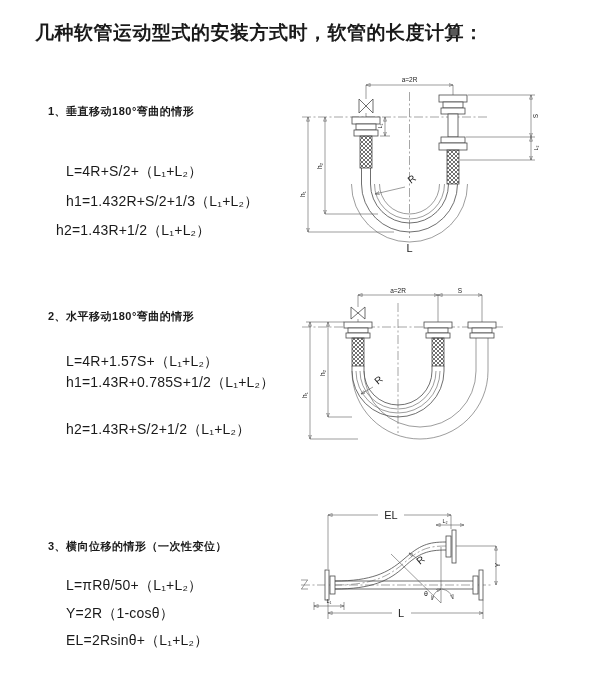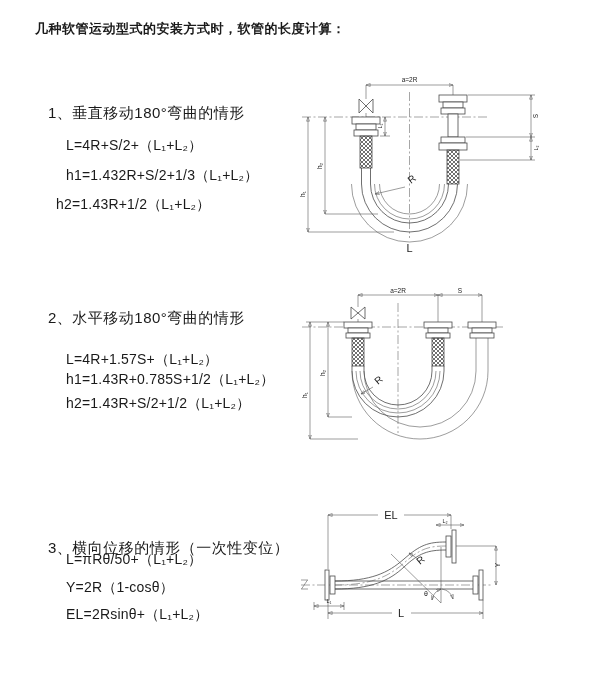--- a/index.html
+++ b/index.html
@@ -1,23 +1,23 @@
 <!DOCTYPE html>
 <html><head>
 <meta charset="utf-8">
 <style>
   html,body{margin:0;padding:0;}
   body{
     width:600px;height:675px;background:#ffffff;position:relative;overflow:hidden;
     font-family:"Liberation Sans","DejaVu Sans",sans-serif;color:#1a1a1a;
   }
   .abs{position:absolute;white-space:nowrap;}
-  .title{left:35px;top:20px;font-size:13px;font-weight:bold;letter-spacing:.5px;}
-  .sec-heading{font-size:15px;font-weight:normal;letter-spacing:.5px;}
-  .formula{font-size:14px;letter-spacing:.2px;}
+  .title{left:35px;top:20px;font-size:19px;font-weight:bold;letter-spacing:.5px;}
+  .sec-heading{font-size:11px;font-weight:bold;letter-spacing:.5px;}
+  .formula{font-size:14px;letter-spacing:.2px;margin-top:26px;}
   svg{position:absolute;}
   svg line,svg path{stroke:#4a4a4a;stroke-width:.8;fill:none;}
   svg .thin{stroke:#5a5a5a;stroke-width:.6;}
   svg .cl{stroke:#6a6a6a;stroke-width:.6;stroke-dasharray:9 2.5 2 2.5;}
   svg rect{fill:#ffffff;stroke:#4a4a4a;stroke-width:.8;}
   svg rect.braid1{fill:url(#braidp1);}
   svg rect.braid2{fill:url(#braidp2);}
   svg text{fill:#222;stroke:none;font-family:"Liberation Sans",sans-serif;}
   .dimtxt{font-size:6.5px;}
   .dimtxt-sm{font-size:5.5px;}
@@ -28,22 +28,22 @@
 <body>
 
 <div class="abs title">几种软管运动型式的安装方式时，软管的长度计算：</div>
 
 <div class="abs sec-heading" style="left:48px;top:104px">1、垂直移动180°弯曲的情形</div>
 <div class="abs formula" style="left:66px;top:137px">L=4R+S/2+（L₁+L₂）</div>
 <div class="abs formula" style="left:66px;top:167px">h1=1.432R+S/2+1/3（L₁+L₂）</div>
 <div class="abs formula" style="left:56px;top:196px">h2=1.43R+1/2（L₁+L₂）</div>
 
 <div class="abs sec-heading" style="left:48px;top:309px">2、水平移动180°弯曲的情形</div>
-<div class="abs formula" style="left:66px;top:351px">L=4R+1.57S+（L₁+L₂）</div>
-<div class="abs formula" style="left:66px;top:371px">h1=1.43R+0.785S+1/2（L₁+L₂）</div>
+<div class="abs formula" style="left:66px;top:327px">L=4R+1.57S+（L₁+L₂）</div>
+<div class="abs formula" style="left:66px;top:348px">h1=1.43R+0.785S+1/2（L₁+L₂）</div>
 <div class="abs formula" style="left:66px;top:395px">h2=1.43R+S/2+1/2（L₁+L₂）</div>
 
 <div class="abs sec-heading" style="left:48px;top:539px">3、横向位移的情形（一次性变位）</div>
 <div class="abs formula" style="left:66px;top:551px">L=πRθ/50+（L₁+L₂）</div>
 <div class="abs formula" style="left:66px;top:579px">Y=2R（1-cosθ）</div>
 <div class="abs formula" style="left:66px;top:606px">EL=2Rsinθ+（L₁+L₂）</div>
 
 <svg style="left:298px;top:66px" width="265" height="196" viewBox="0 0 265 196">
   <defs>
     <pattern id="braidp1" patternUnits="userSpaceOnUse" width="4" height="4">

